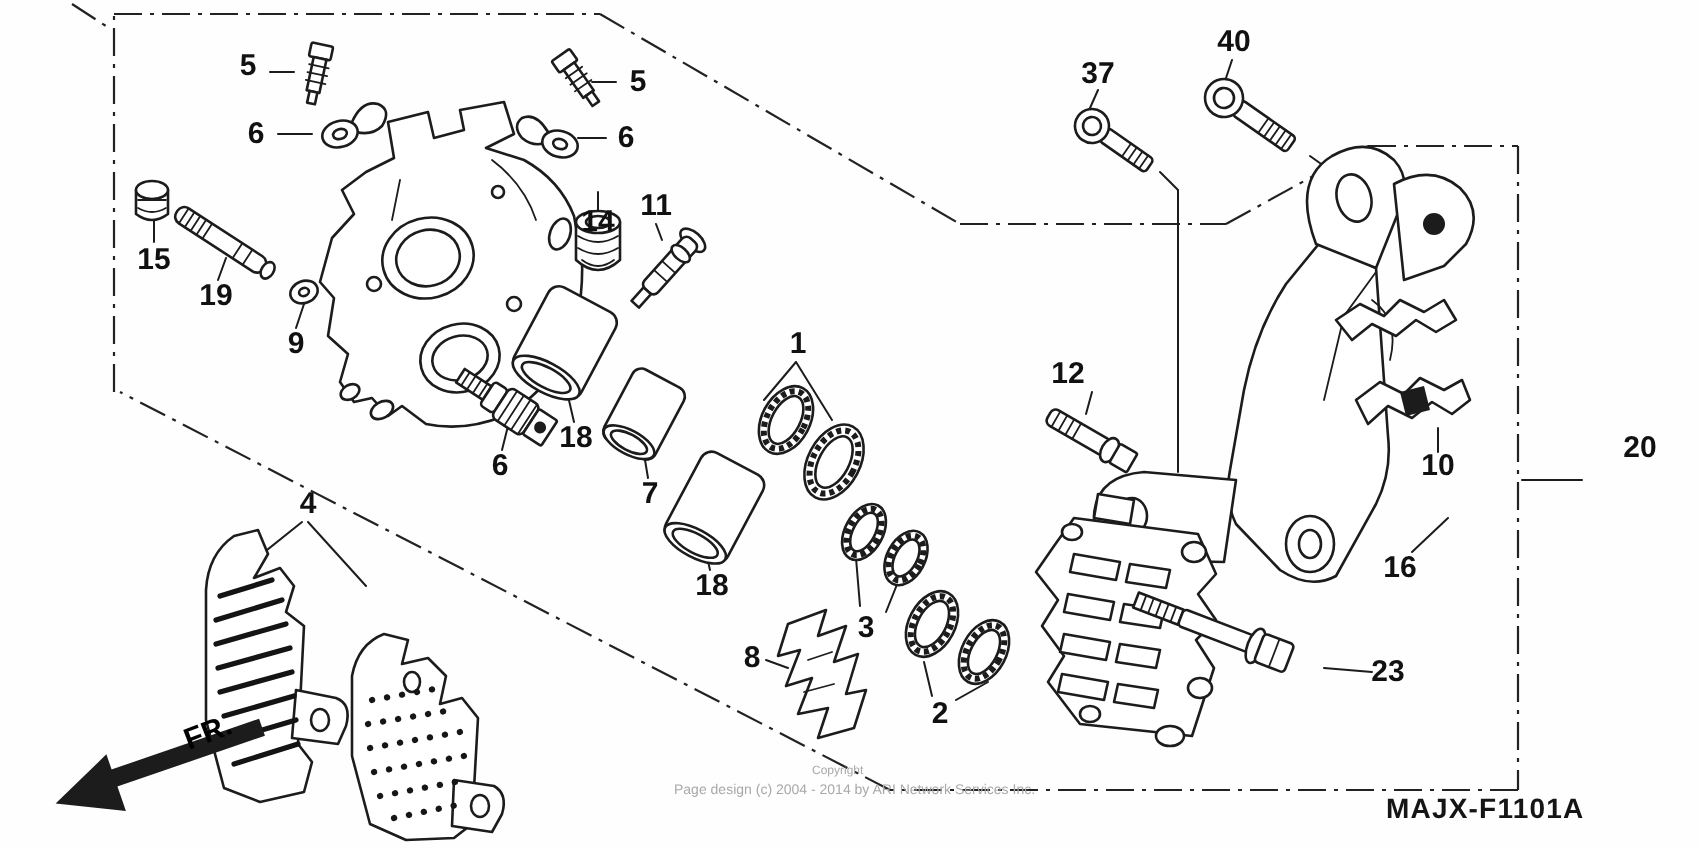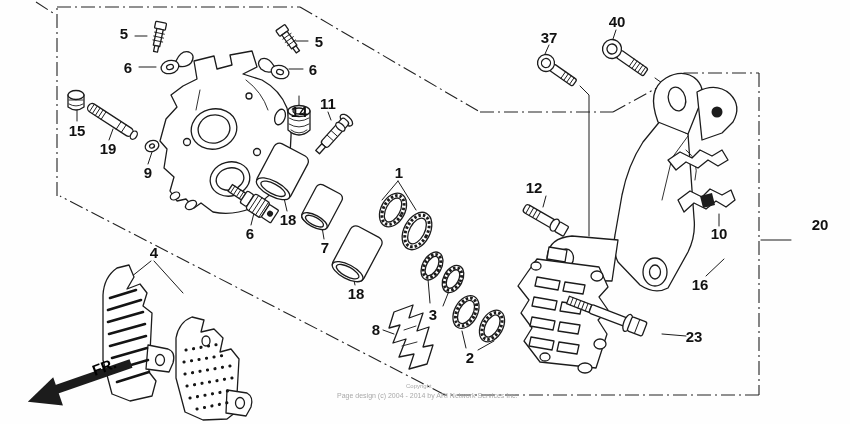--- a/index.html
+++ b/index.html
@@ -301,16 +301,17 @@
       <span class="callout" style="left: 108px; top: 148px;">19</span>
       <span class="callout" style="left: 356px; top: 293px;">18</span>
       <span class="callout" style="left: 288px; top: 219px;">18</span>
       <span class="callout" style="left: 806px; top: 224px; margin-left: 14px;">20</span>
       <span class="callout" style="left: 549px; top: 37px;">37</span>
       <span class="callout" style="left: 617px; top: 21px;">40</span>
       <span class="callout" style="left: 694px; top: 336px; text-align: right;">23</span>
     </div>
 
 <div class="fr-label">FR.</div>
+<div class="code-label">MAJX-F1101A</div>
 <div class="wm1">Copyright</div>
 <div class="wm2">Page design (c) 2004 - 2014 by ARI Network Services Inc.</div>
 
 </div>
 
 </body></html>

